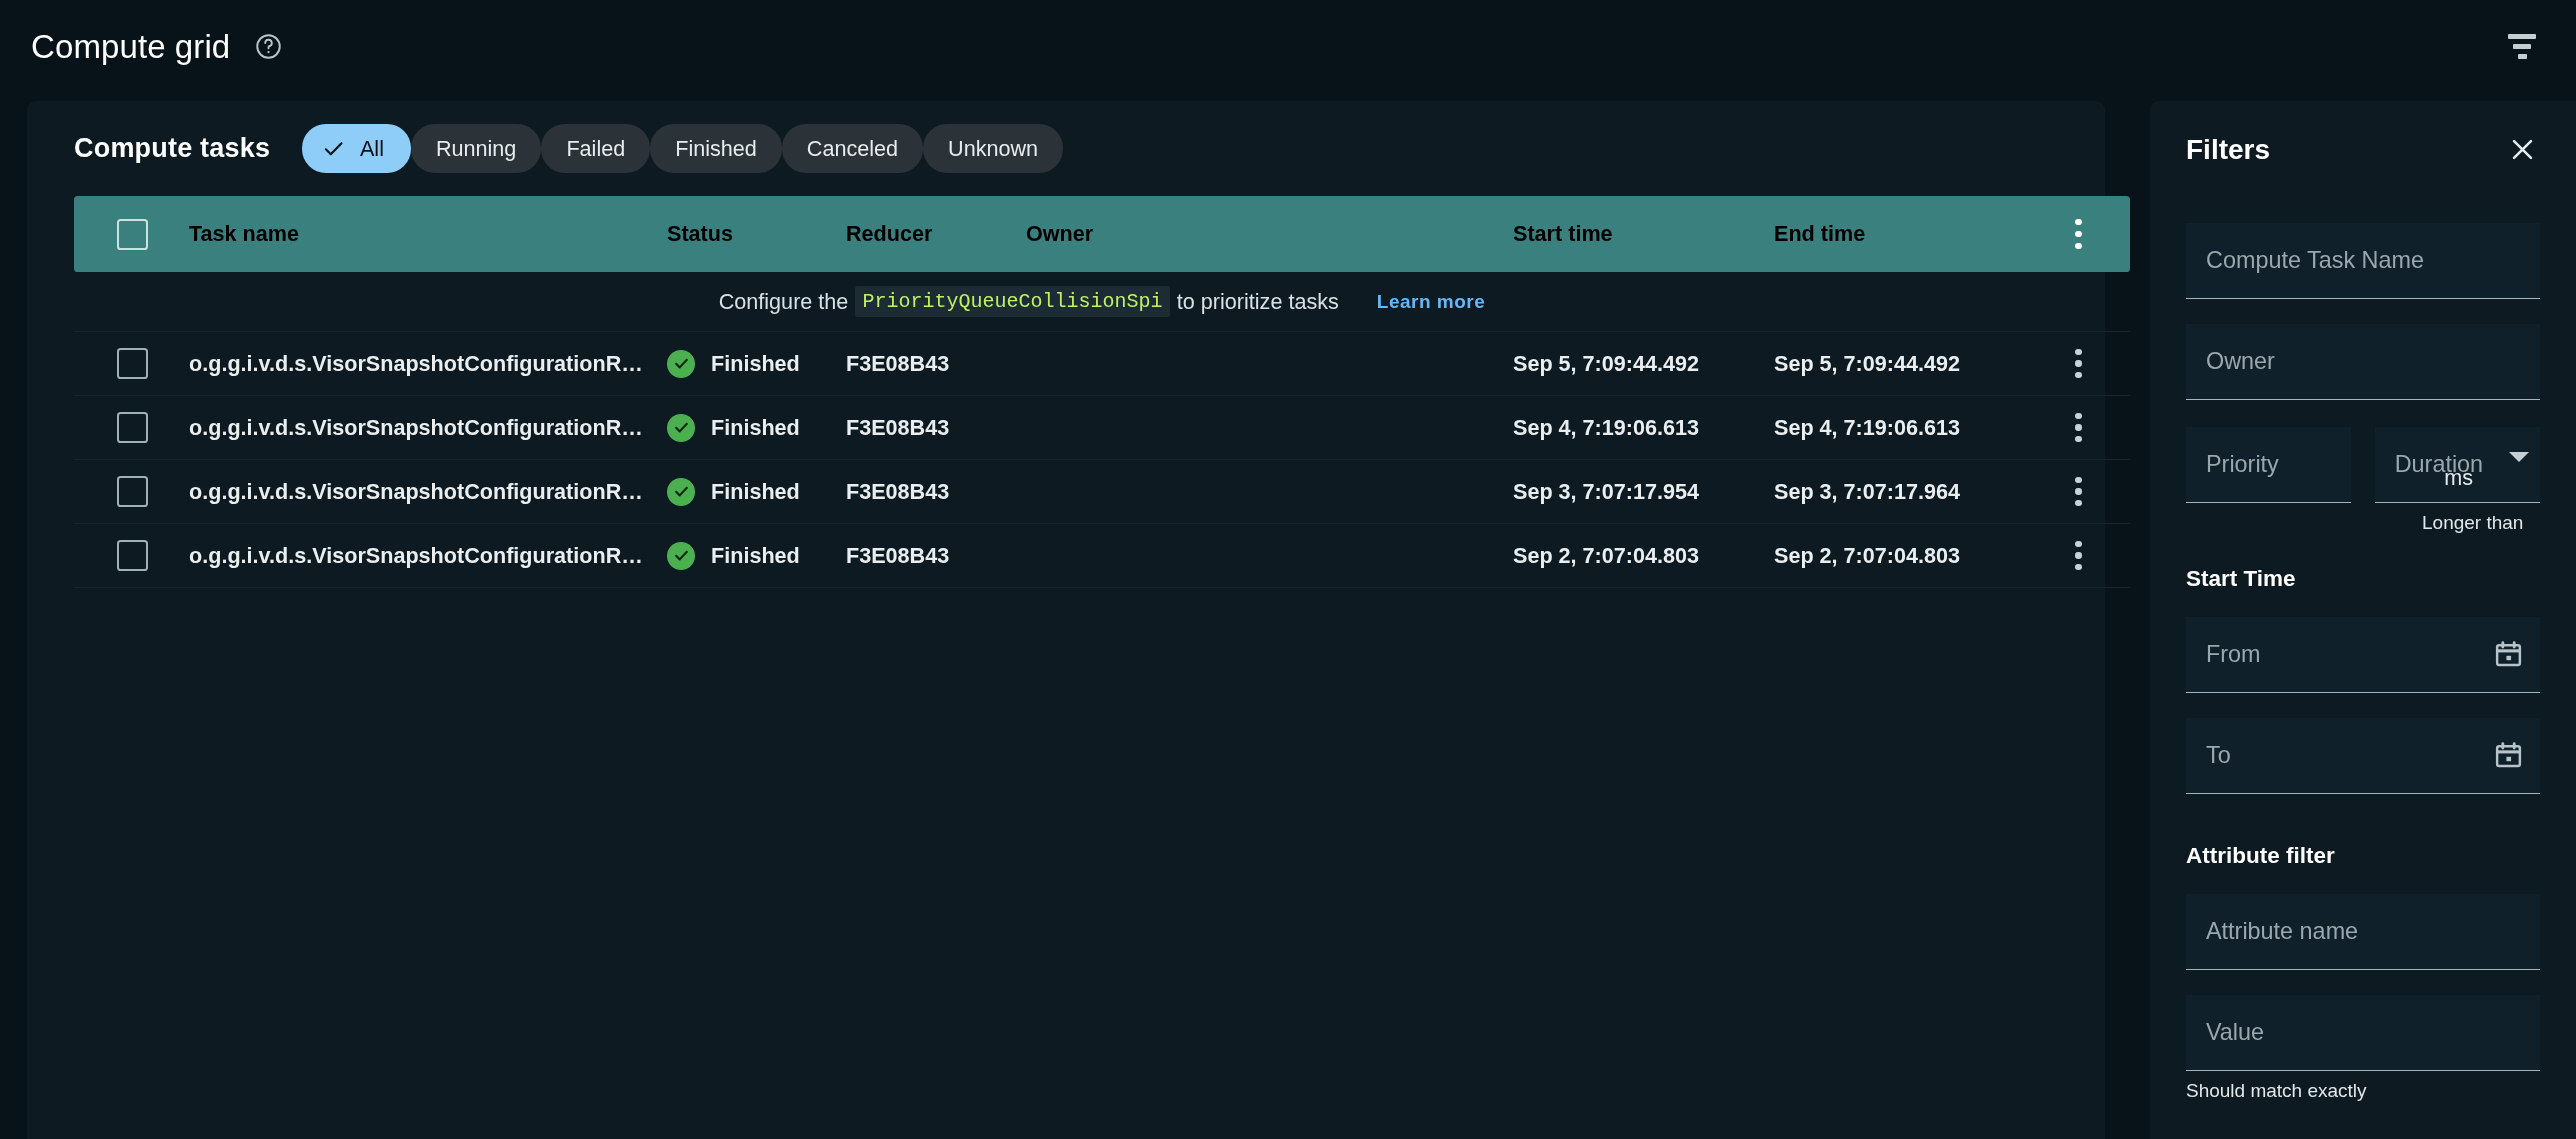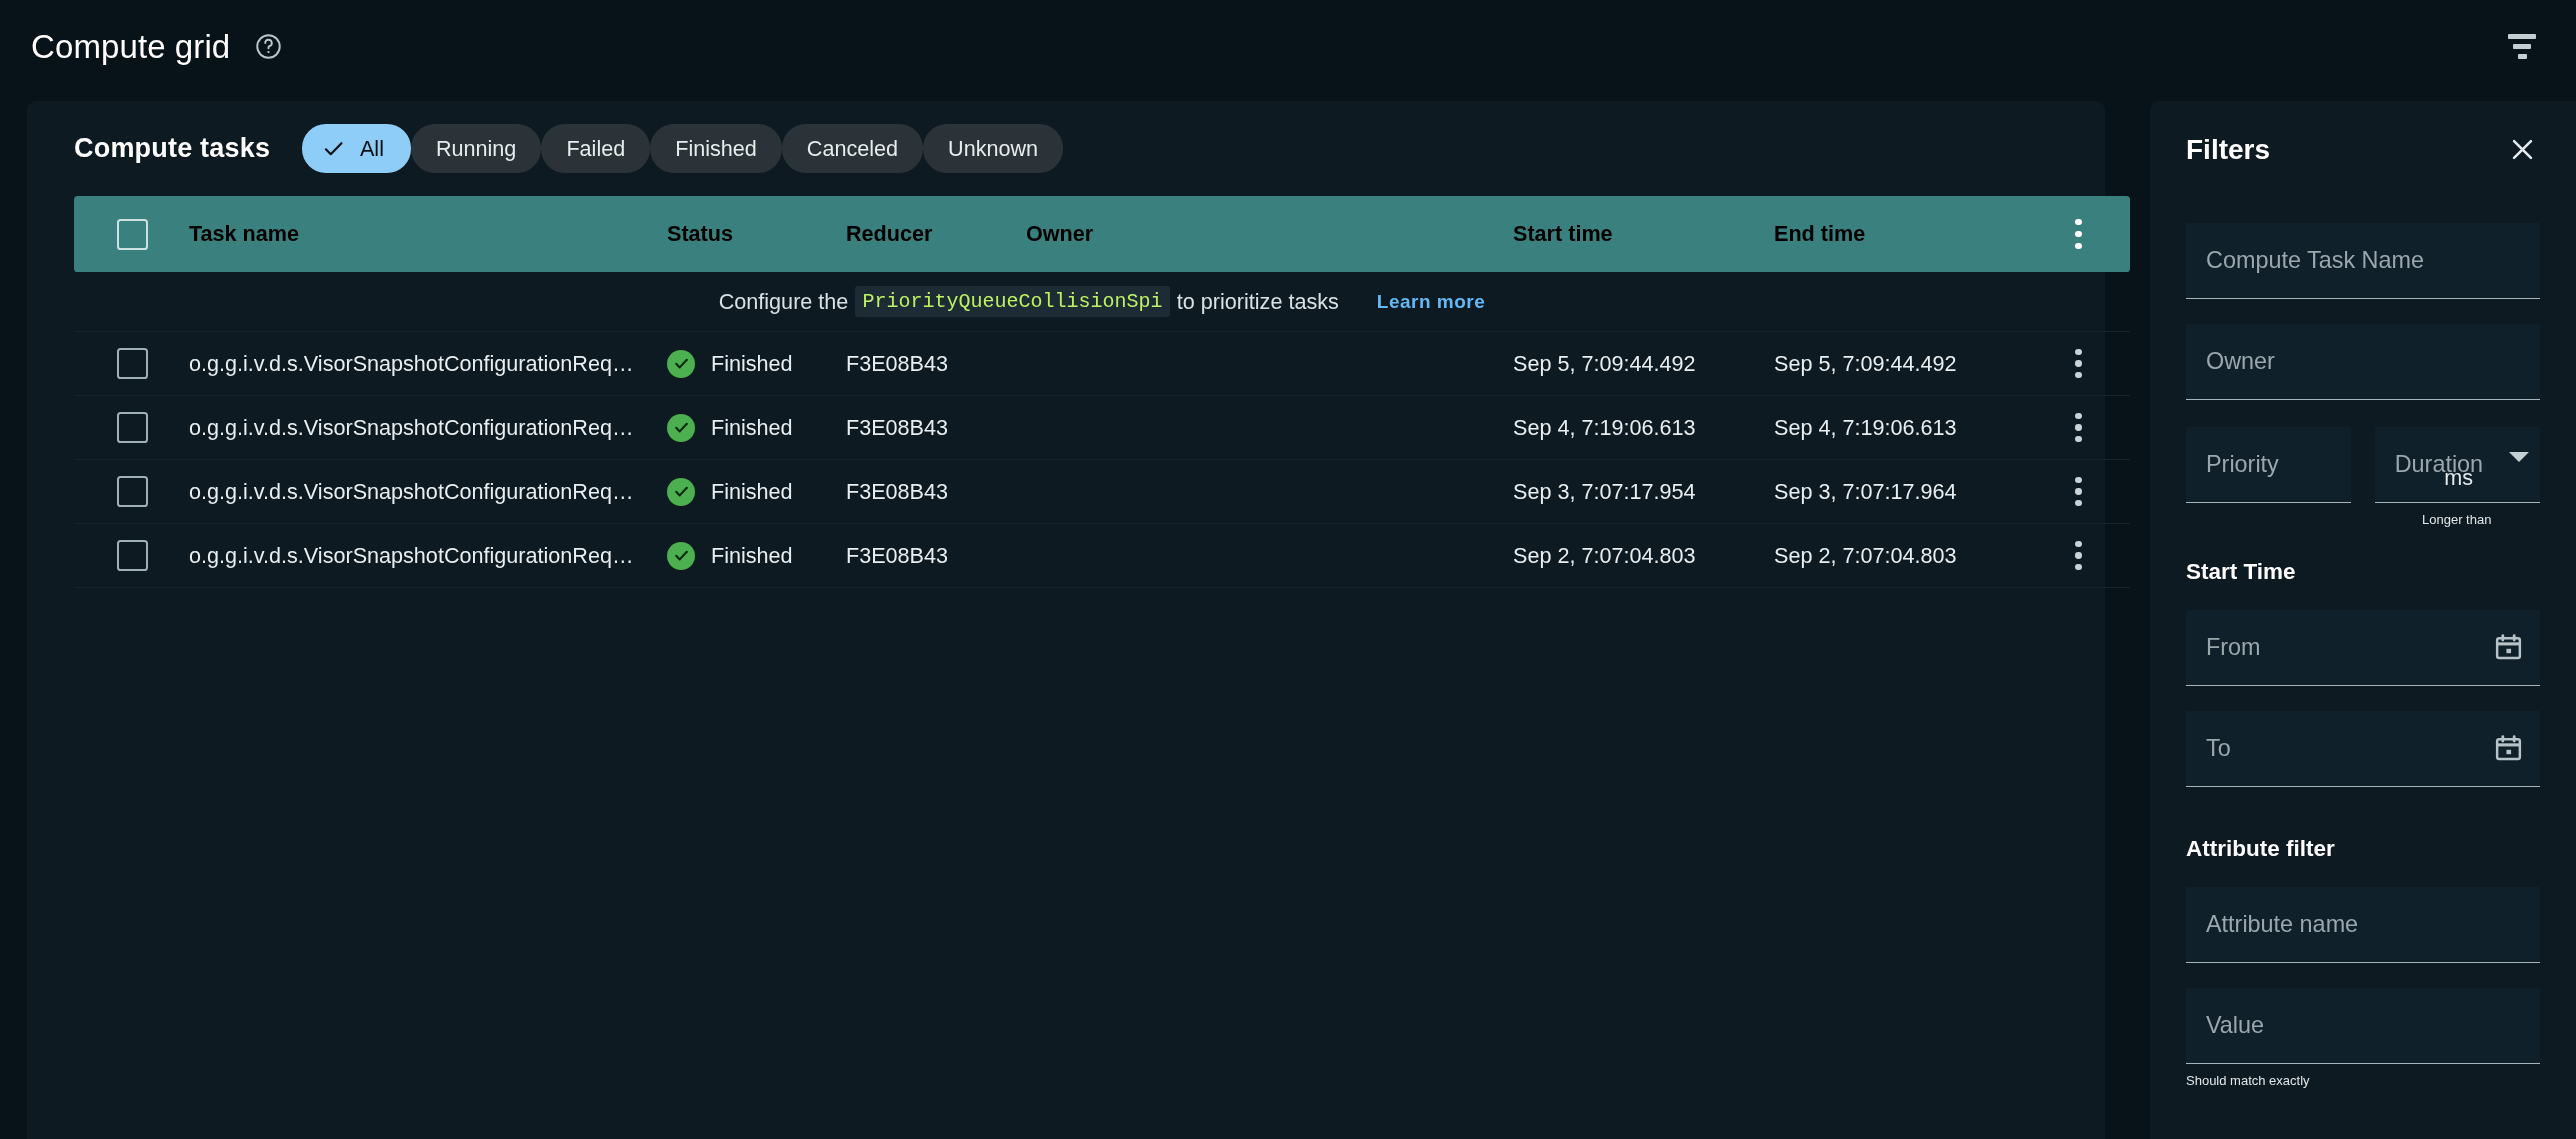--- a/index.html
+++ b/index.html
@@ -124,20 +124,21 @@
     font-size: 21.6px;
     font-weight: 700;
   }
   .tbody-row {
     display: flex;
     align-items: center;
     height: 64px;
     border-bottom: 0.9px solid #16242b;
     color: #e9eef0;
     font-size: 21.6px;
+    font-weight: bold;
   }
 
   
   .c-check  { width: 115px; display: flex; align-items: center; padding-left: 43px; }
   .c-name   { width: 478px; }
   .c-status { width: 179px; display: flex; align-items: center; gap: 16px; }
   .c-reduce { width: 180px; }
   .c-owner  { width: 487px; }
   .c-start  { width: 261px; }
   .c-end    { width: 261px; }
@@ -270,21 +271,21 @@
     border-left: 10px solid transparent;
     border-right: 10px solid transparent;
     border-top: 10.8px solid #c5d0d4;
     cursor: pointer;
   }
 
   .row2 { display: flex; gap: 23.4px; }
   .row2 .field { flex: 1; margin-top: 27px; }
 
   .hint {
-    font-size: 13px;
+    font-size: 19px;
     color: #e2e8ea;
     margin-top: 9px;
   }
   .hint.right-col { margin-left: 236px; }
 
   .section-label {
     font-size: 22.5px;
     font-weight: 700;
     color: #ffffff;
     margin-top: 32px;

